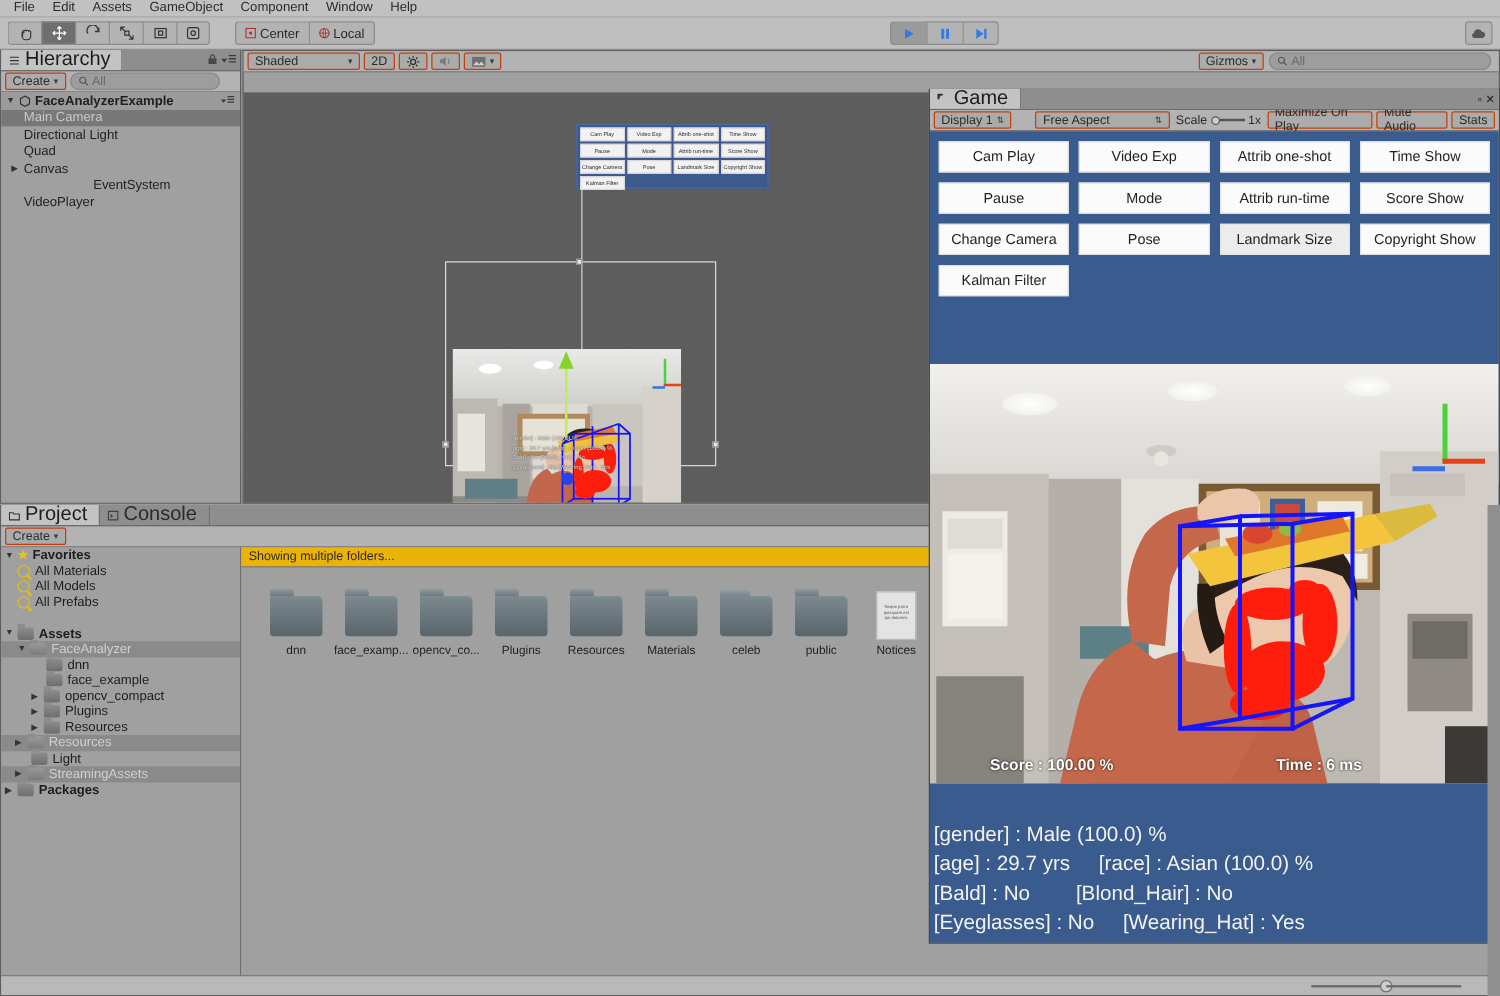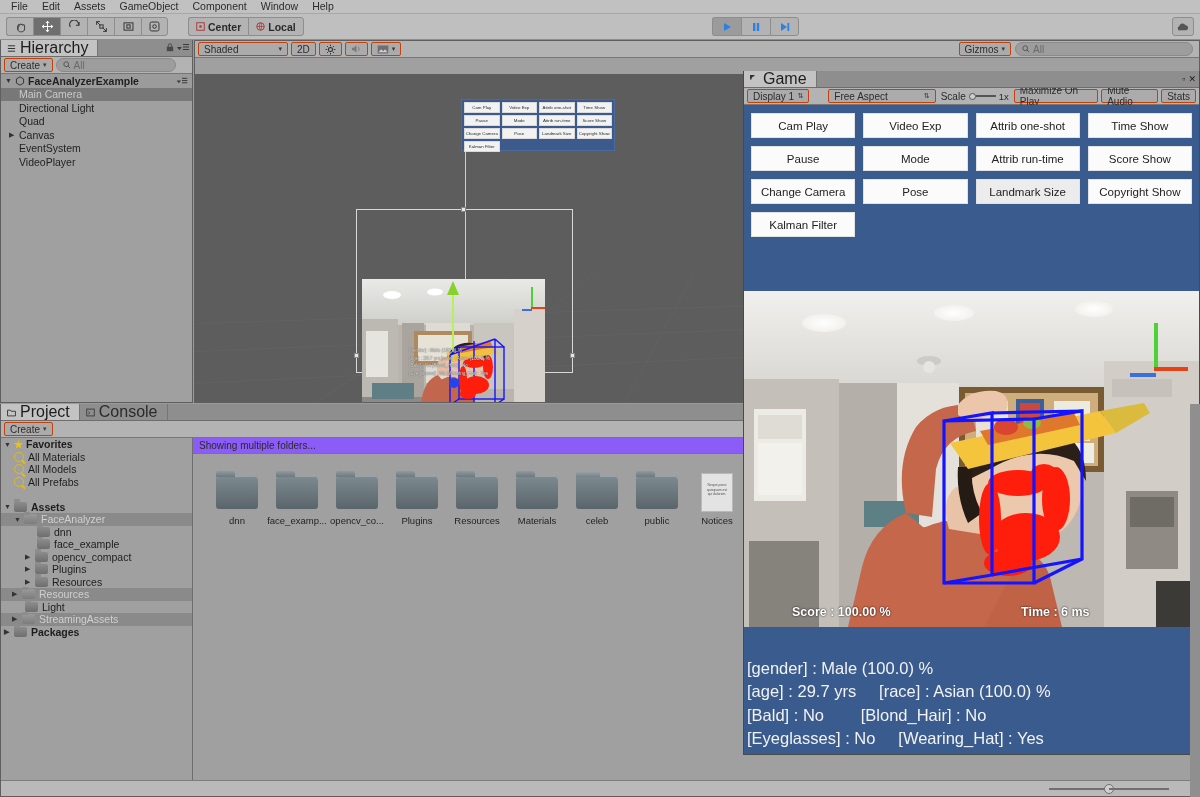--- a/index.html
+++ b/index.html
@@ -21,21 +21,21 @@
     border-bottom: 1px solid #a8a8a8;
   }
   .menubar .mi {
     font-size: 10.5px; color: #2b2b2b; padding: 0 7px; line-height: 13px; cursor: default;
   }
 
   
   .toolbar {
     position: absolute; left: 0; top: 14px; width: 1200px; height: 26px;
     background: #bfbfbf; border-bottom: 1px solid #8e8e8e;
-    display: flex; align-items: center; font-weight: bold;
+    display: flex; align-items: center;
   }
   .tgroup { display: flex; align-items: center; }
   .tbtn {
     height: 19px; min-width: 27px; background: #b3b3b3;
     border: 1px solid #8d8d8d; border-right-width: 0;
     display: flex; align-items: center; justify-content: center;
     color: #333; font-size: 11px;
   }
   .tbtn:first-child { border-radius: 3px 0 0 3px; margin-left: 6px; }
   .tbtn:last-child { border-radius: 0 3px 3px 0; border-right-width: 1px; }
@@ -166,21 +166,21 @@
   .lens {
     width: 10px; height: 10px; border: 1.6px solid #e0bb1c; border-radius: 50%;
     margin-right: 4px; position: relative; flex: none;
   }
   .lens::after {
     content: ''; position: absolute; right: -3px; bottom: -2px; width: 5px; height: 1.6px;
     background: #e0bb1c; transform: rotate(45deg);
   }
   .prjright { flex: 1; background: #a0a0a0; position: relative; }
   .breadbar {
-    height: 16px; background: #8b5cf6; border-bottom: 1px solid #787878;
+    height: 16px; background: #eab308; border-bottom: 1px solid #787878;
     display: flex; align-items: center; padding-left: 6px; font-size: 10px; color: #2b2b2b;
   }
   .assetgrid {
     display: flex; gap: 0; padding: 22px 0 0 14px; align-items: flex-start;
   }
   .assetcell { width: 60px; text-align: center; }
   .bigfolder {
     width: 42px; height: 33px; margin: 0 auto 6px;
     background: linear-gradient(#7d8a8f,#59656b); border-radius: 2px 4px 3px 3px;
     position: relative; box-shadow: inset 0 1px 0 #97a3a8;
@@ -393,21 +393,21 @@
       <div class="hrow" style="padding-left:18px;">
         <span>Directional Light</span>
       </div>
       <div class="hrow" style="padding-left:18px;">
         <span>Quad</span>
       </div>
       <div class="hrow" style="padding-left:8px;">
         <span class="twisty">▶</span>
         <span>Canvas</span>
       </div>
-      <div class="hrow" style="padding-left:18px;">
+      <div class="hrow" style="padding-left:18px;justify-content:center;">
         <span>EventSystem</span>
       </div>
       <div class="hrow" style="padding-left:18px;">
         <span>VideoPlayer</span>
       </div>
     </div>
   </div>
 
   <div class="panel" id="scene">
     <div class="subbar">

